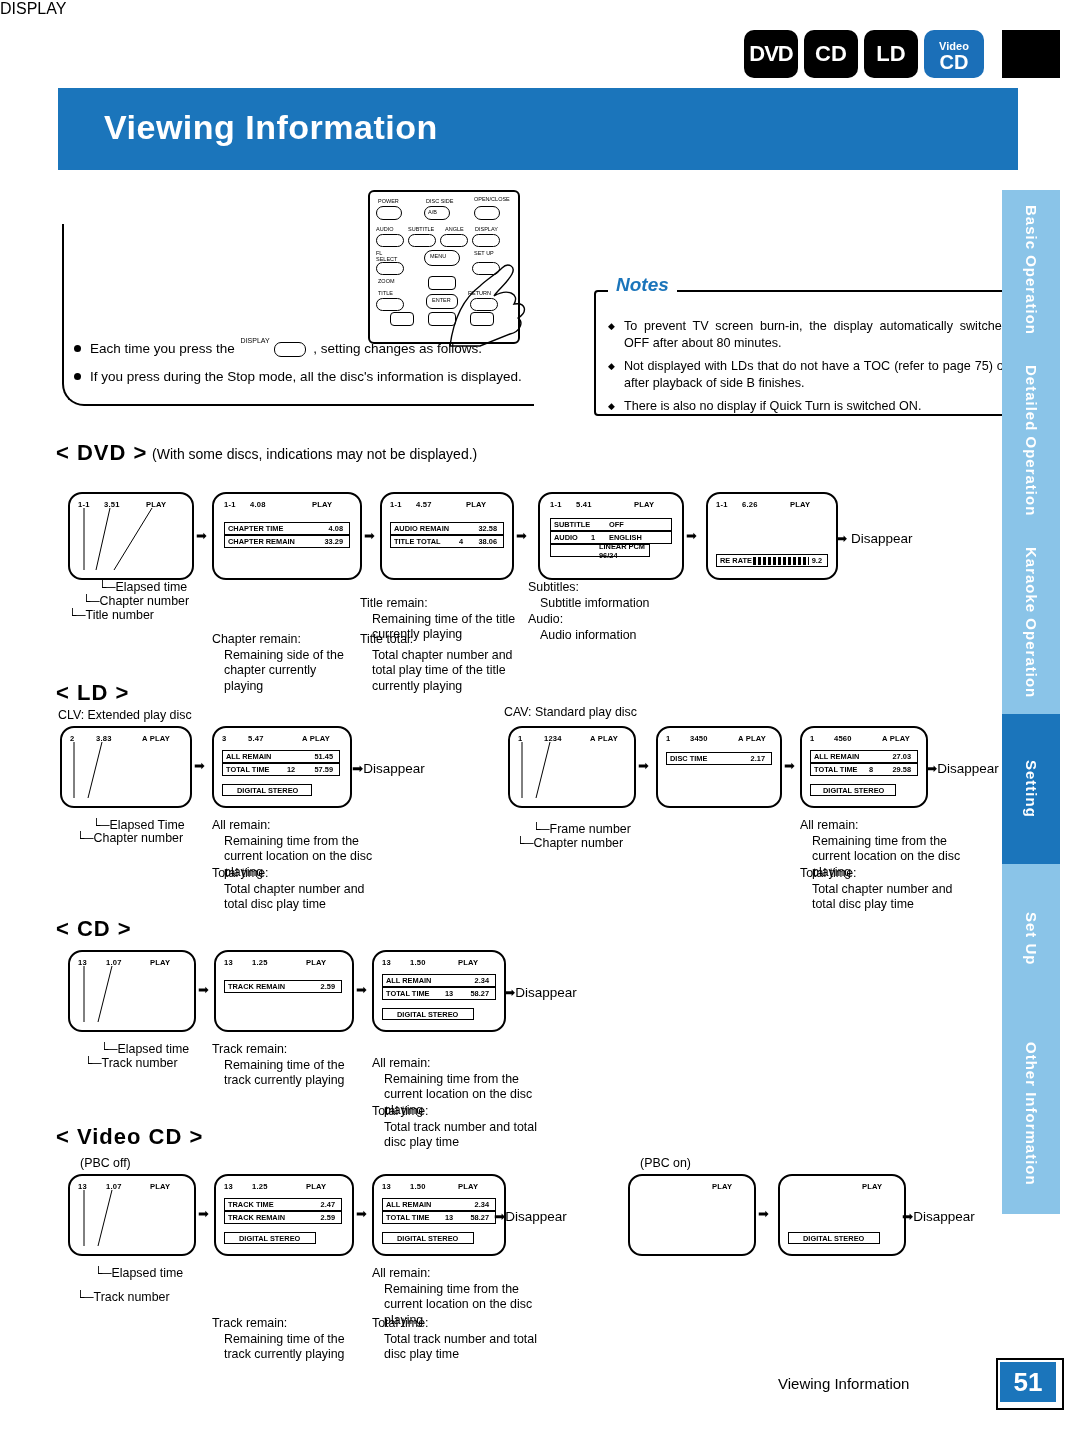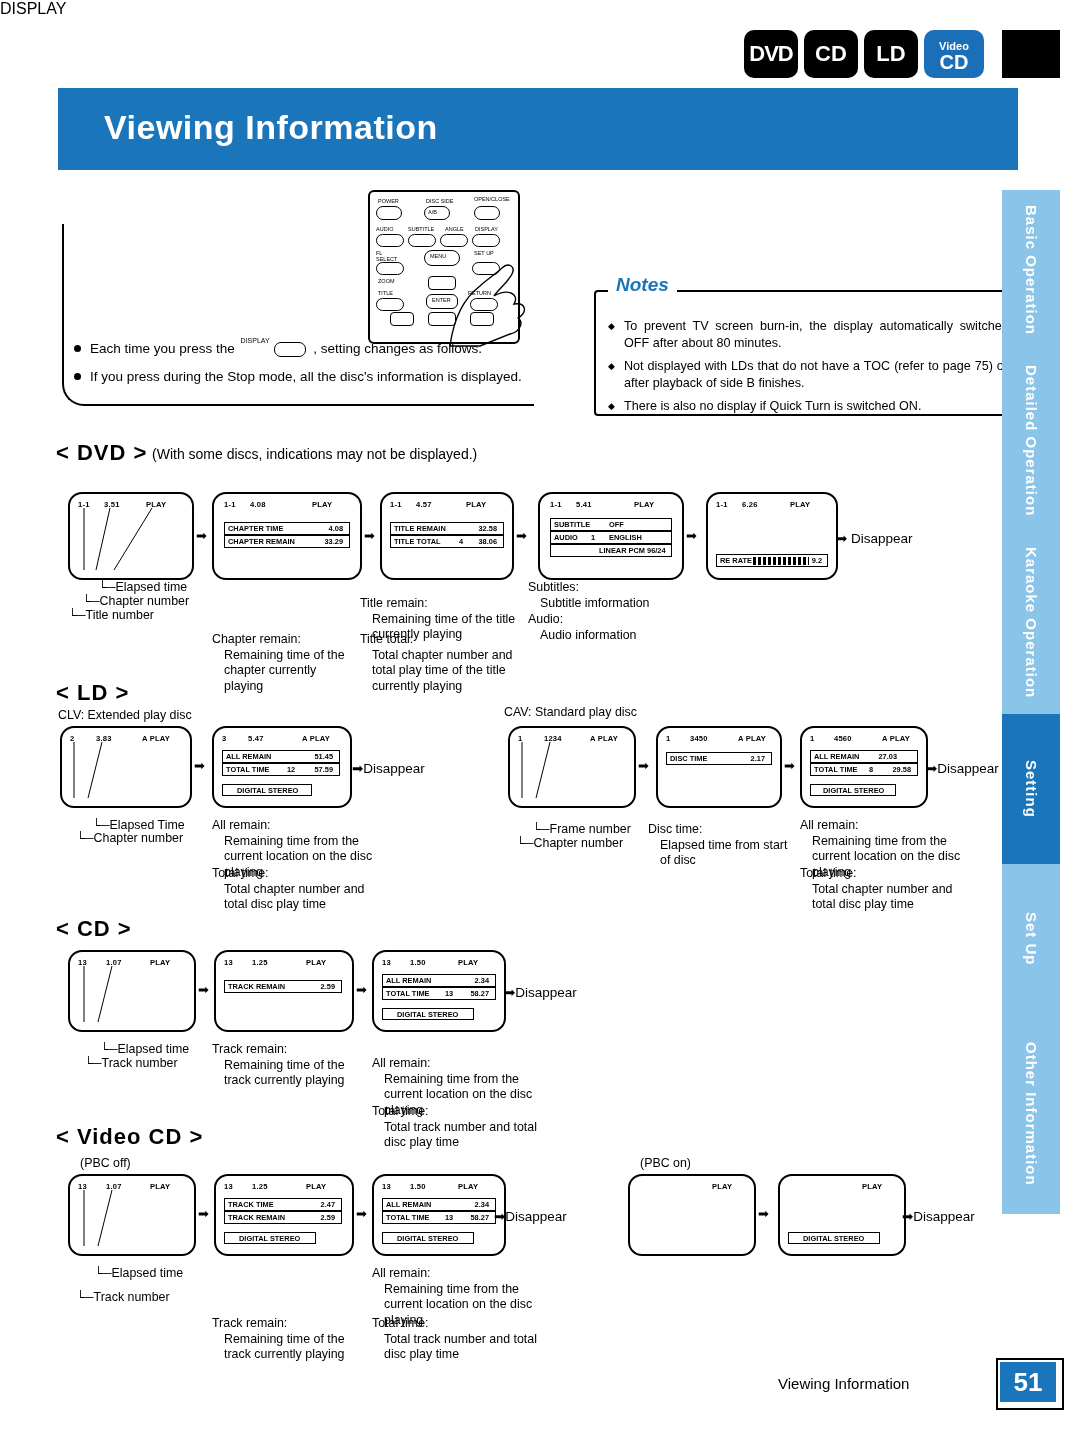--- a/index.html
+++ b/index.html
@@ -195,21 +195,21 @@
       <span style="position:absolute;right:6px;">33.29</span>
     </div>
   </div>
   <div class="arrow" style="left:364px;top:528px;">➡</div>
 
   <div class="osd" style="left:380px;top:492px;width:130px;height:84px;">
     <div class="line" style="left:8px;top:6px;">1-1</div>
     <div class="line" style="left:34px;top:6px;">4.57</div>
     <div class="line" style="left:84px;top:6px;">PLAY</div>
     <div class="box" style="left:8px;top:28px;width:114px;height:13px;">
-      <span>TITLE REMAIN</span>
+      <span>AUDIO REMAIN</span>
       <span style="position:absolute;right:6px;">32.58</span>
     </div>
     <div class="box" style="left:8px;top:41px;width:114px;height:13px;">
       <span>TITLE TOTAL</span>
       <span style="position:absolute;left:68px;">4</span>
       <span style="position:absolute;right:6px;">38.06</span>
     </div>
   </div>
   <div class="arrow" style="left:516px;top:528px;">➡</div>
 
@@ -219,21 +219,21 @@
     <div class="line" style="left:94px;top:6px;">PLAY</div>
     <div class="box" style="left:10px;top:24px;width:122px;height:13px;">
       <span>SUBTITLE</span>
       <span style="position:absolute;left:58px;">OFF</span>
     </div>
     <div class="box" style="left:10px;top:37px;width:122px;height:13px;">
       <span>AUDIO</span>
       <span style="position:absolute;left:40px;">1</span>
       <span style="position:absolute;left:58px;text-align:center;">ENGLISH</span>
     </div>
-    <div class="box" style="left:10px;top:50px;width:122px;height:13px;">
+    <div class="box" style="left:10px;top:50px;width:100px;height:13px;">
       <span style="position:absolute;left:48px;">LINEAR PCM 96/24</span>
     </div>
   </div>
   <div class="arrow" style="left:686px;top:528px;">➡</div>
 
   <div class="osd" style="left:706px;top:492px;width:128px;height:84px;">
     <div class="line" style="left:8px;top:6px;">1-1</div>
     <div class="line" style="left:34px;top:6px;">6.26</div>
     <div class="line" style="left:82px;top:6px;">PLAY</div>
     <div class="box" style="left:8px;top:60px;width:112px;height:13px;">
@@ -243,21 +243,21 @@
     </div>
   </div>
   <div class="disappear" style="left:836px;top:530px;">➡ <span>Disappear</span></div>
 
   <div class="lbl" style="left:98px;top:580px;">└─<span>Elapsed time</span></div>
   <div class="lbl" style="left:82px;top:594px;">└─<span>Chapter number</span></div>
   <div class="lbl" style="left:68px;top:608px;">└─<span>Title number</span></div>
 
   <div class="lbl" style="left:212px;top:632px;width:140px;">
     <span>Chapter remain:</span><br>
-    <span style="margin-left:12px;display:inline-block;width:128px;">Remaining time of the chapter currently playing</span>
+    <span style="margin-left:12px;display:inline-block;width:128px;">Remaining side of the chapter currently playing</span>
   </div>
 
   <div class="lbl" style="left:360px;top:632px;width:170px;">
     <span>Title total:</span><br>
     <span style="margin-left:12px;display:inline-block;width:158px;">Total chapter number and total play time of the title currently playing</span>
   </div>
   <div class="lbl" style="left:360px;top:596px;width:160px;">
     <span>Title remain:</span><br>
     <span style="margin-left:12px;display:inline-block;width:148px;">Remaining time of the title currently playing</span>
   </div>
@@ -334,39 +334,35 @@
       <span style="position:absolute;right:6px;">2.17</span>
     </div>
   </div>
   <div class="arrow" style="left:784px;top:758px;">➡</div>
   <div class="osd" style="left:800px;top:726px;width:124px;height:78px;">
     <div class="line" style="left:8px;top:6px;">1</div>
     <div class="line" style="left:32px;top:6px;">4560</div>
     <div class="line" style="left:80px;top:6px;">A PLAY</div>
     <div class="box" style="left:8px;top:22px;width:108px;height:13px;">
       <span>ALL REMAIN</span>
-      <span style="position:absolute;right:20px;">27.03</span>
+      <span style="position:absolute;right:6px;">27.03</span>
     </div>
     <div class="box" style="left:8px;top:35px;width:108px;height:13px;">
       <span>TOTAL TIME</span>
       <span style="position:absolute;left:58px;">8</span>
       <span style="position:absolute;right:6px;">29.58</span>
     </div>
     <div class="box" style="left:8px;top:56px;width:86px;height:12px;">
       <span style="position:absolute;left:12px;">DIGITAL STEREO</span>
     </div>
   </div>
   <div class="disappear" style="left:926px;top:760px;">➡<span>Disappear</span></div>
 
   <div class="lbl" style="left:532px;top:822px;">└─<span>Frame number</span></div>
   <div class="lbl" style="left:516px;top:836px;">└─<span>Chapter number</span></div>
-  <div class="lbl" style="left:648px;top:822px;width:150px;">
-    <span>Disc time:</span><br>
-    <span style="margin-left:12px;display:inline-block;width:138px;">Elapsed time from start of disc</span>
-  </div>
   <div class="lbl" style="left:800px;top:818px;width:166px;">
     <span>All remain:</span><br>
     <span style="margin-left:12px;display:inline-block;width:154px;">Remaining time from the current location on the disc playing</span>
   </div>
   <div class="lbl" style="left:800px;top:866px;width:166px;">
     <span>Total time:</span><br>
     <span style="margin-left:12px;display:inline-block;width:154px;">Total chapter number and total disc play time</span>
   </div>
 
   <div class="sec" style="left:56px;top:916px;">&lt; CD &gt;</div>

